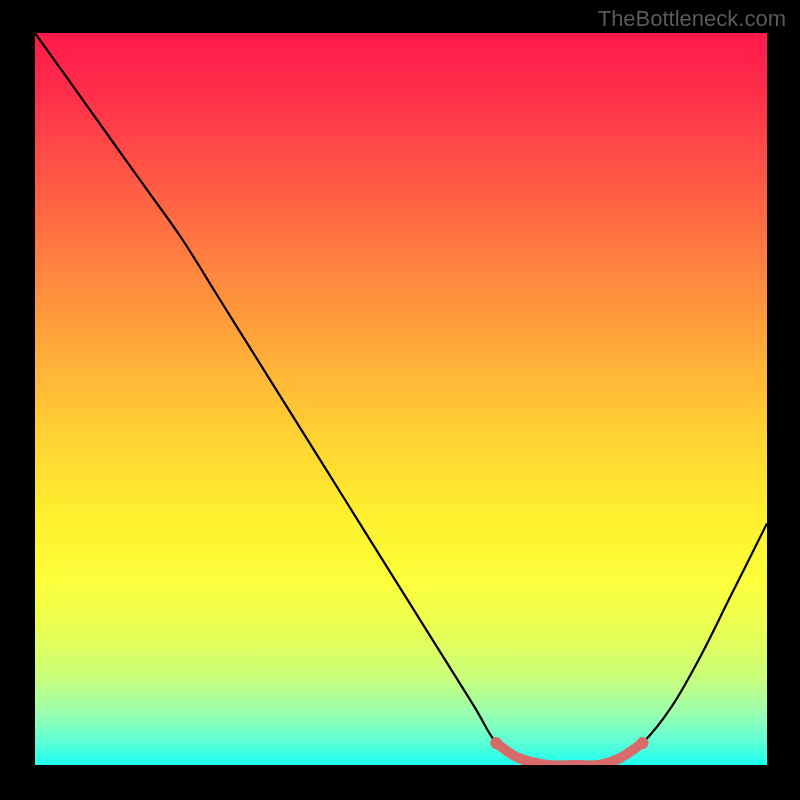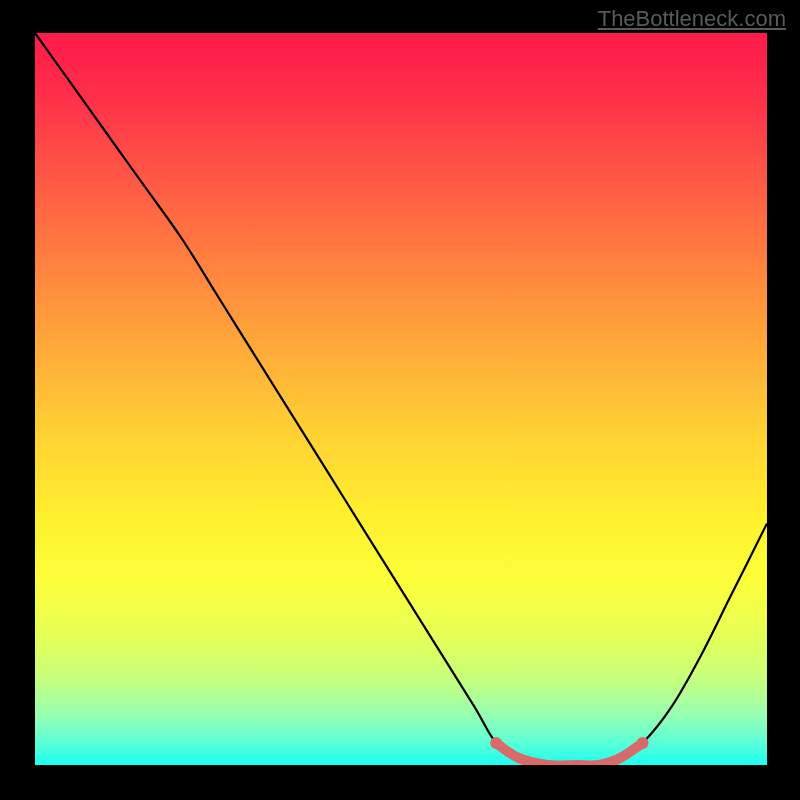--- a/index.html
+++ b/index.html
@@ -10,21 +10,20 @@
     position: relative;
     font-family: Arial, sans-serif;
   }
   .watermark {
     position: absolute;
     top: 6px;
     right: 14px;
     color: #5a5a5a;
     font-size: 22px;
     z-index: 10;
-    text-decoration: underline;
   }
   .plot-area {
     position: absolute;
     left: 35px;
     top: 33px;
     width: 732px;
     height: 732px;
     overflow: hidden;
   }
   .gradient-bg {

